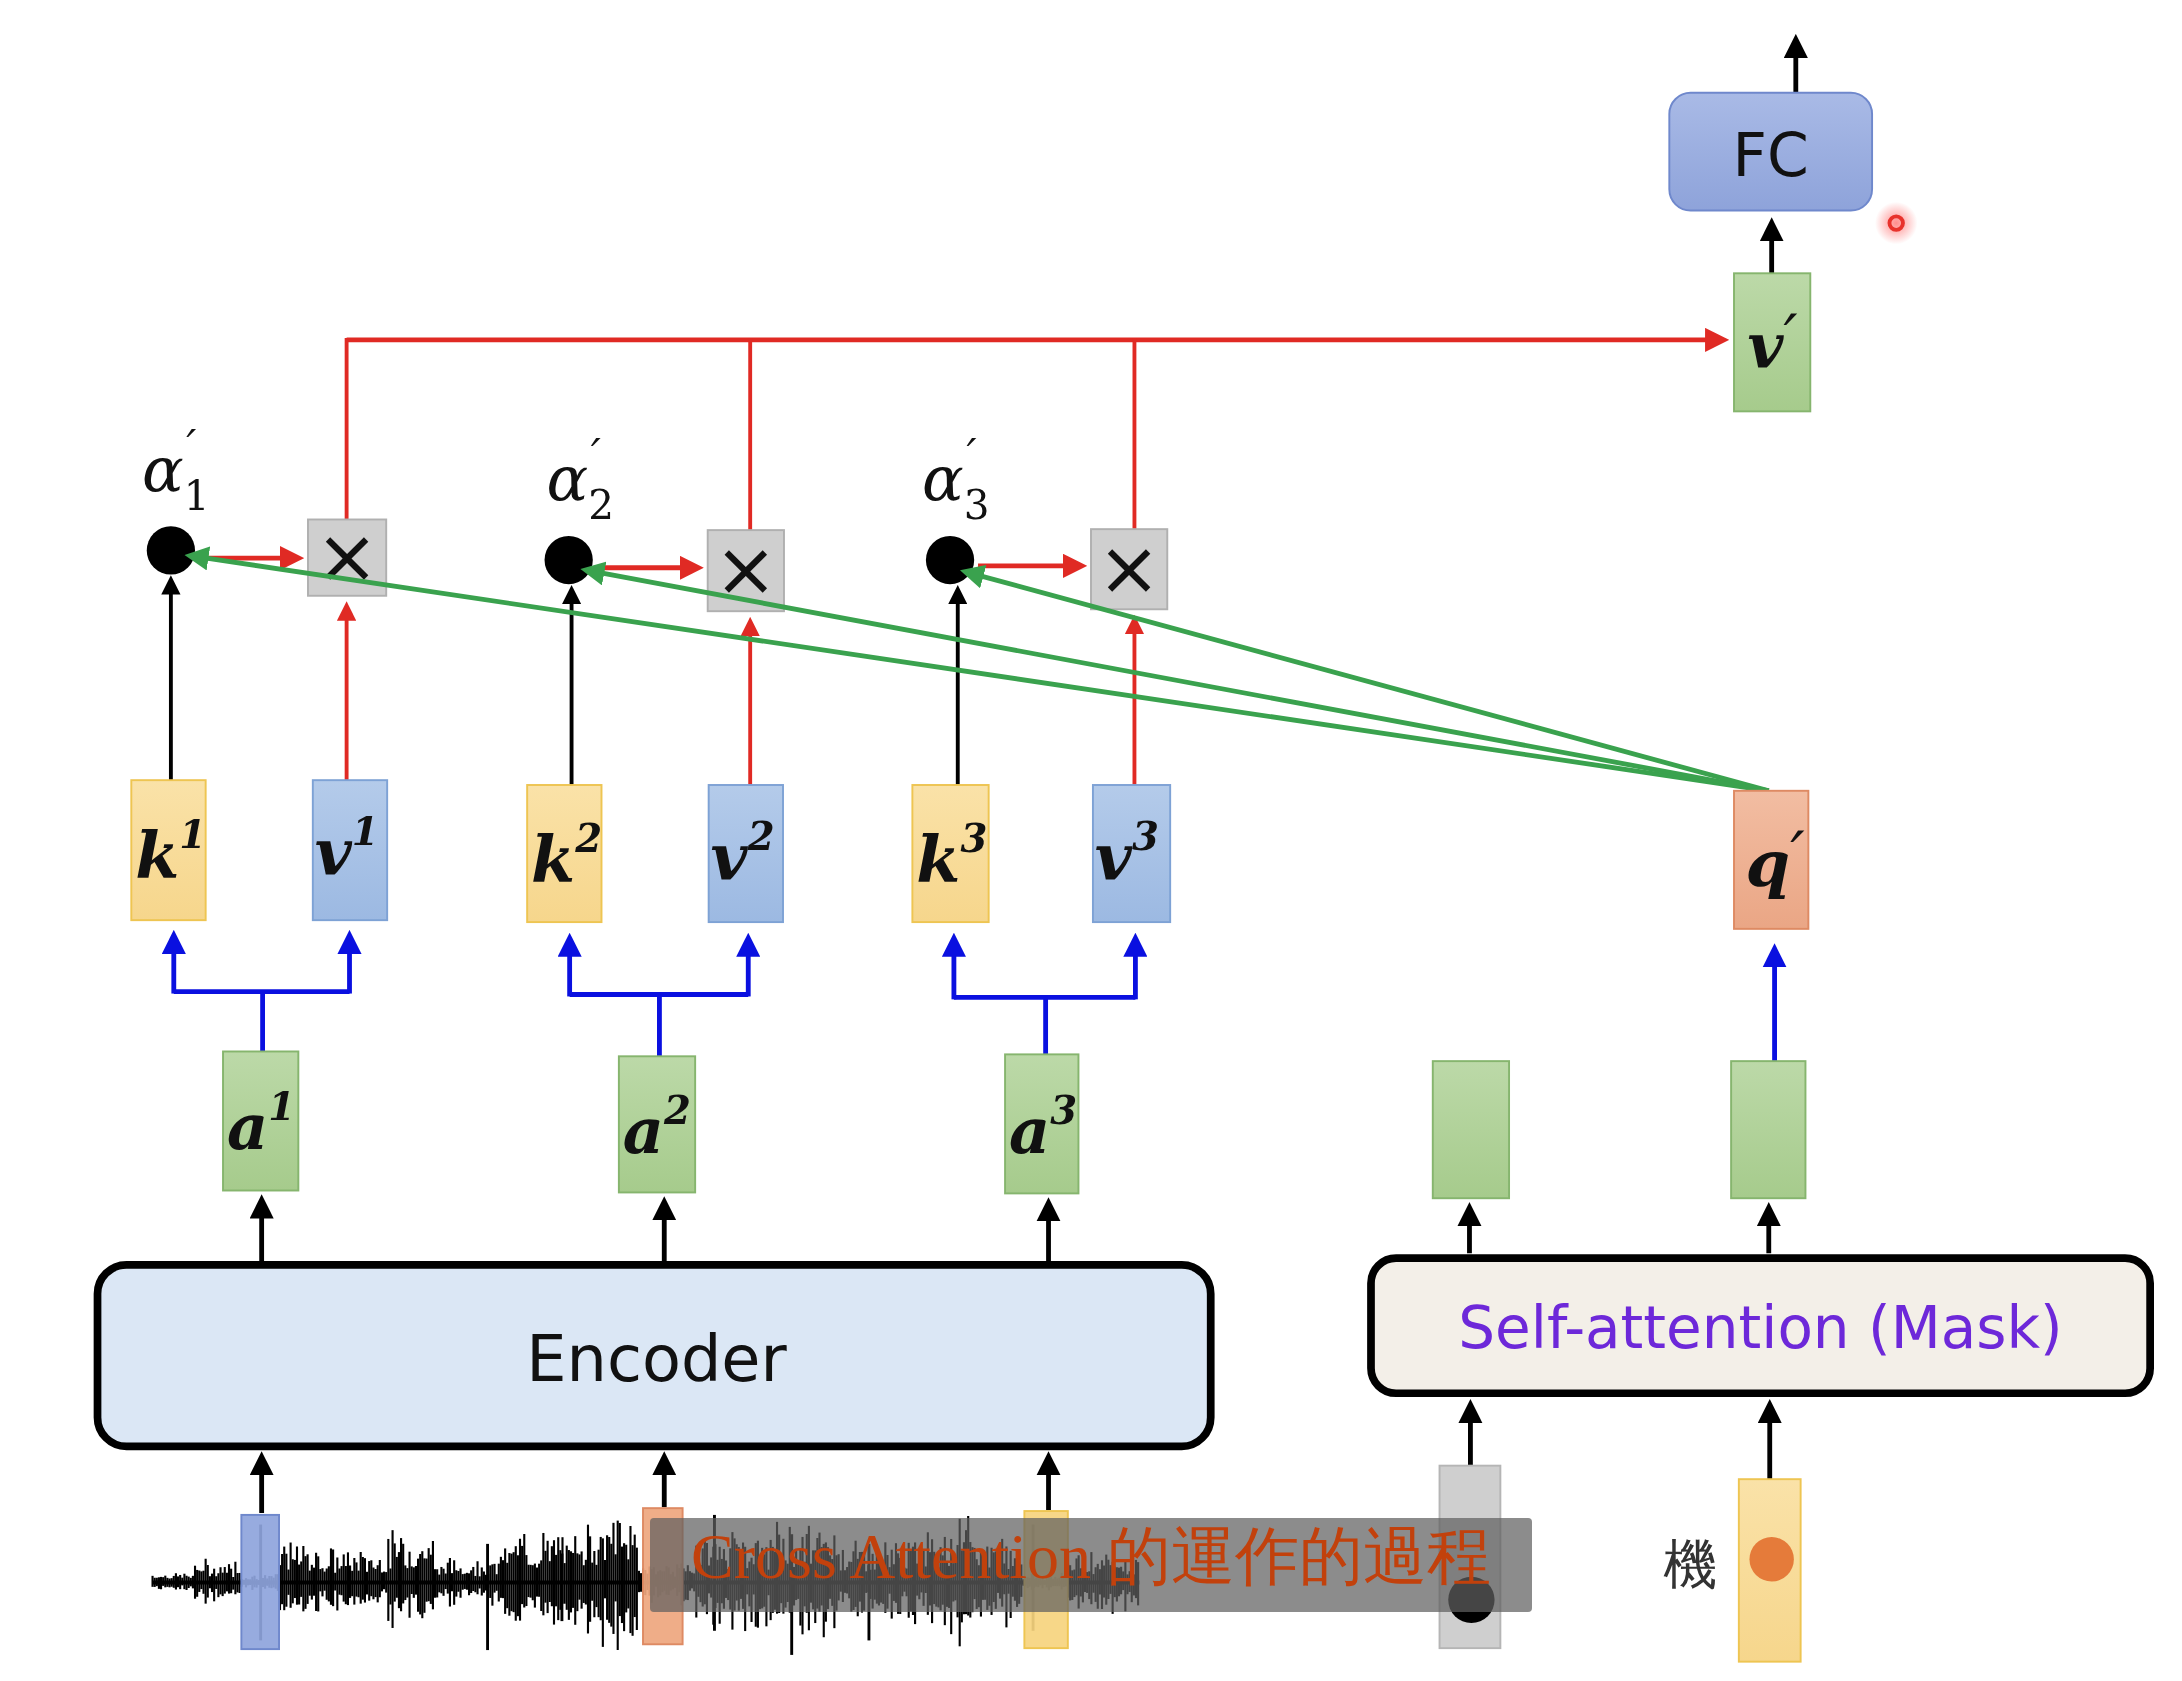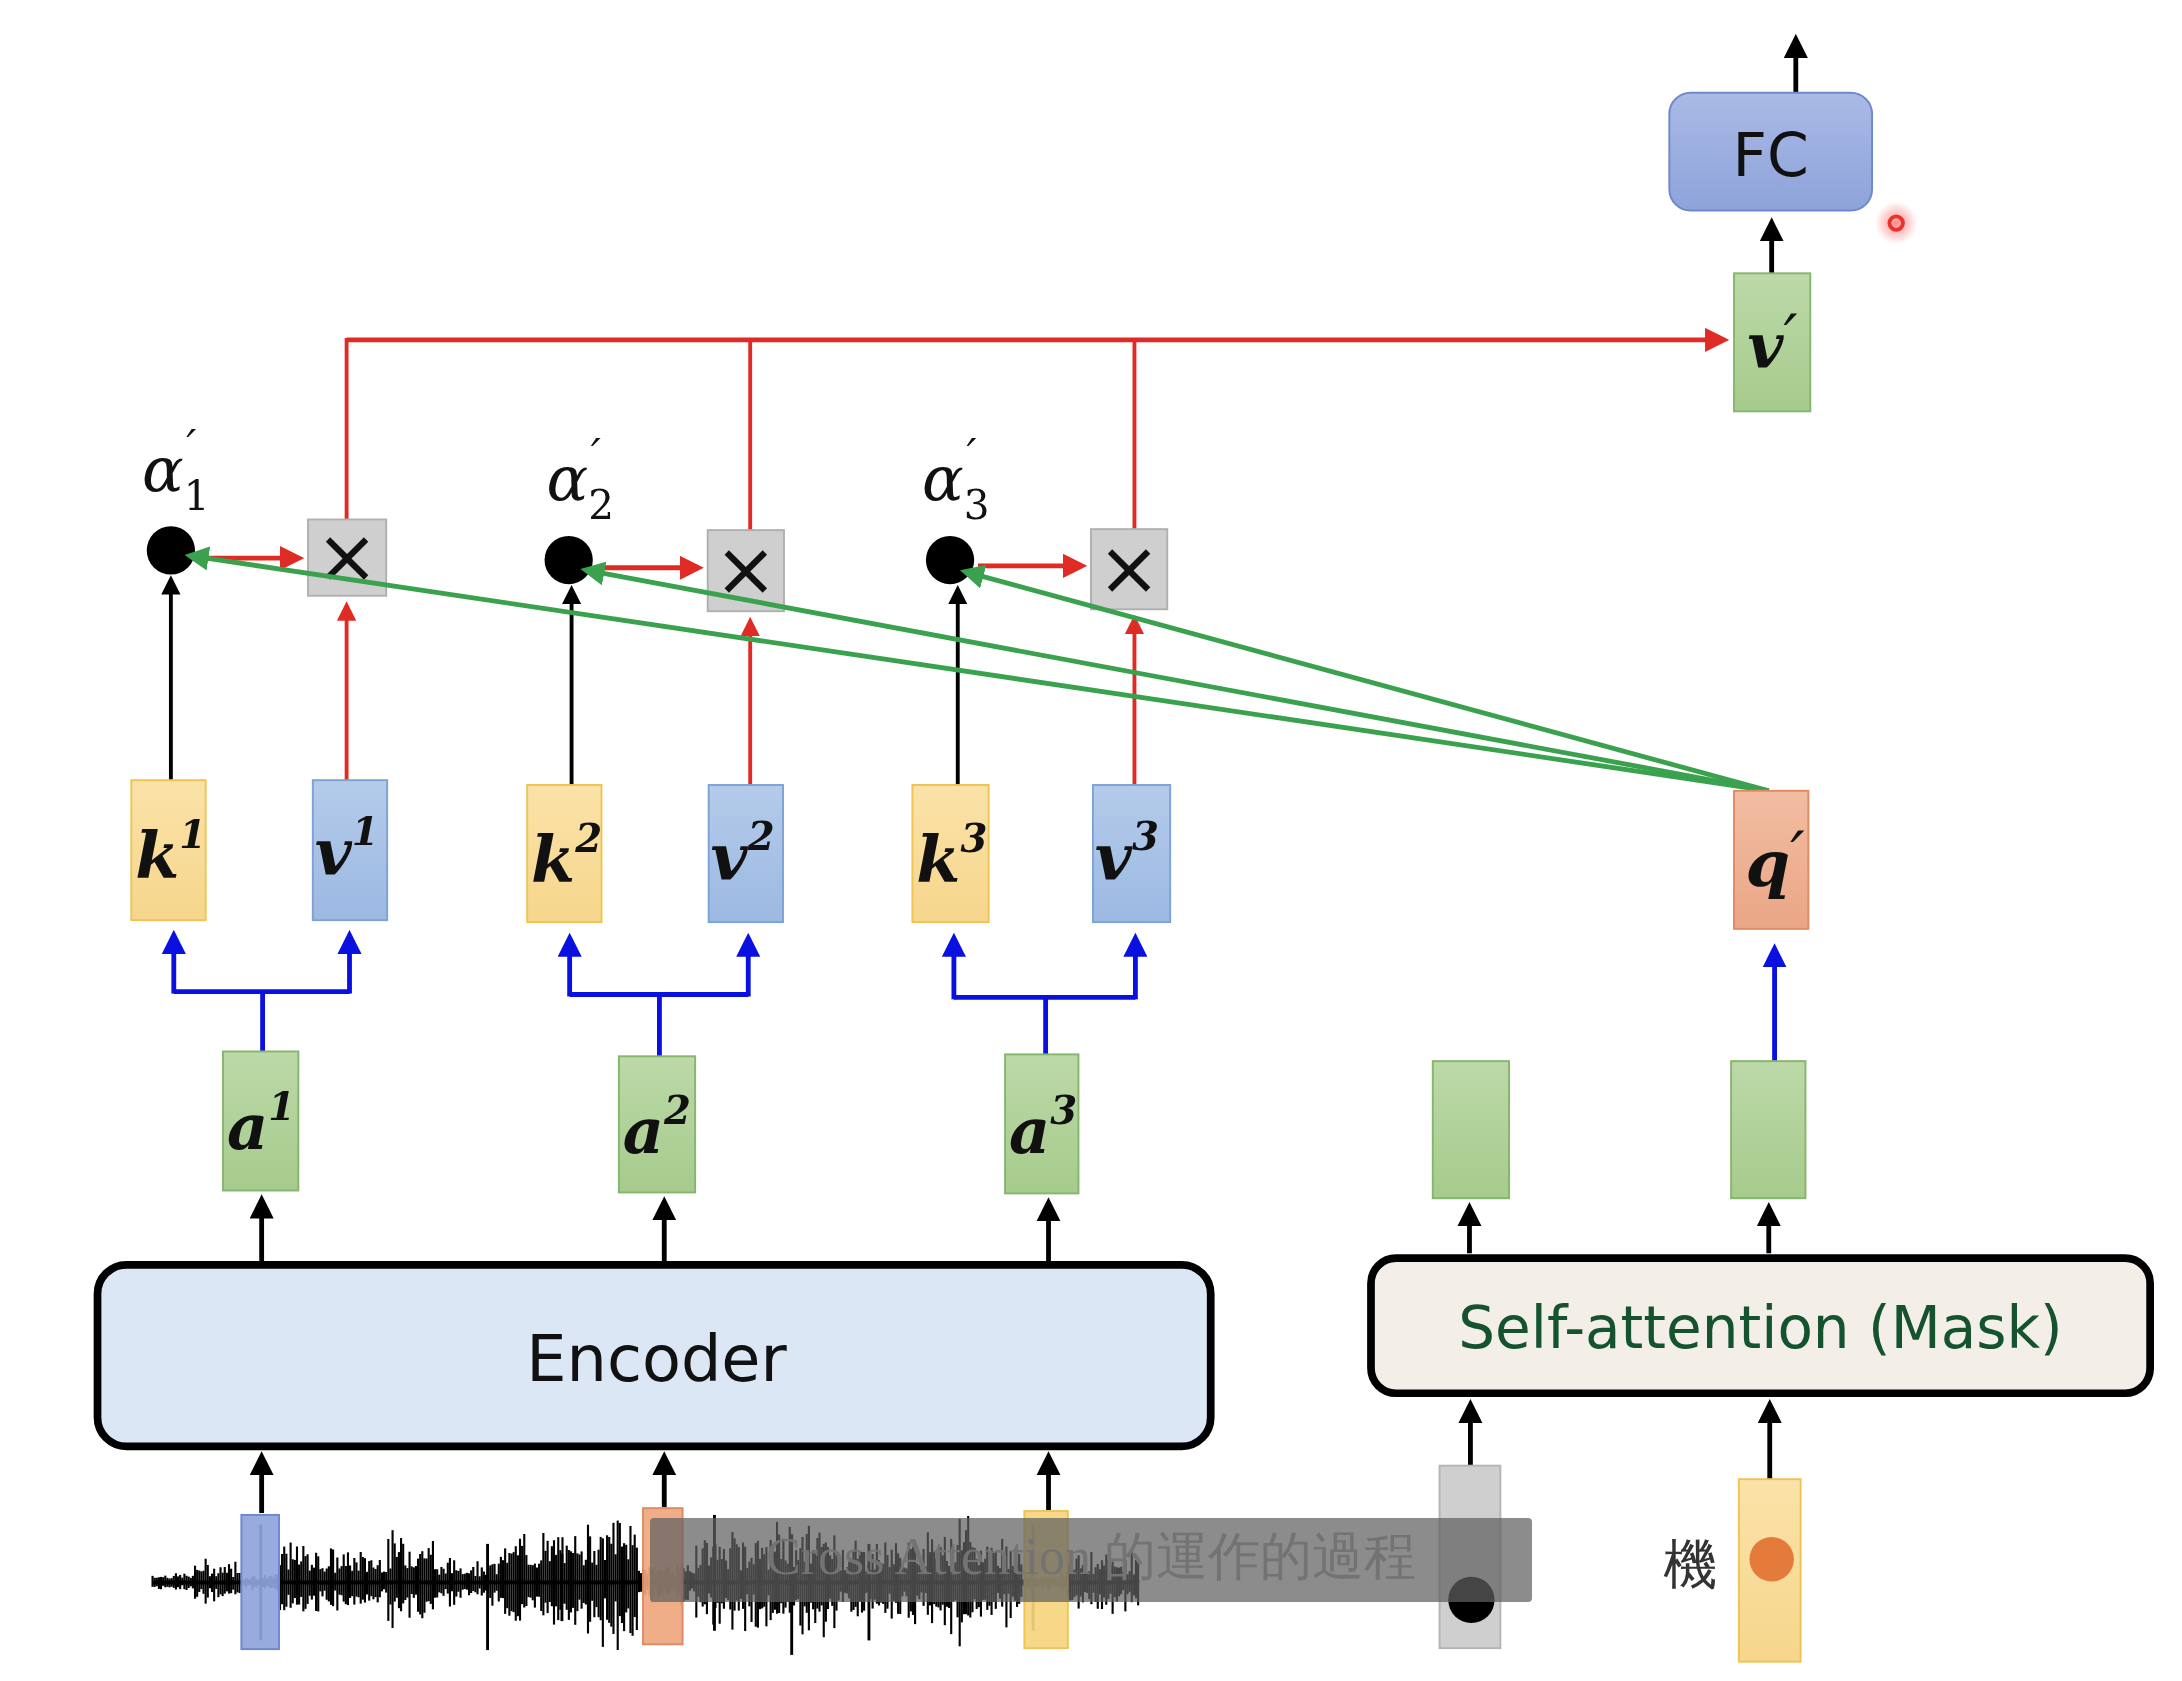--- a/index.html
+++ b/index.html
@@ -3,24 +3,24 @@
 <meta charset="utf-8">
 <style>
   html, body { margin: 0; padding: 0; background: #ffffff; }
   body { width: 2182px; height: 1682px; position: relative; overflow: hidden; }
   #canvas { position: absolute; left: 0; top: 0; width: 2182px; height: 1682px; }
   .math { font-family: "DejaVu Serif", "Liberation Serif", serif; font-style: italic; font-weight: bold; fill: #111; }
   .alpha { font-family: "DejaVu Serif", "Liberation Serif", serif; font-style: italic; fill: #111; }
   .sans { font-family: "DejaVu Sans", "Liberation Sans", sans-serif; fill: #111; }
   .cjk { font-family: "DejaVu Sans", "Liberation Sans", sans-serif; fill: #333; }
   #subtitle {
-    position: absolute; left: 650px; top: 1518px; width: 882px; height: 84px;
+    position: absolute; left: 650px; top: 1518px; width: 882px; height: 94px;
     background: rgba(95, 95, 95, 0.72); border-radius: 3.9px;
-    color: #737373; font-family: "Liberation Serif", "DejaVu Serif", serif;
-    font-size: 52px; line-height: 78px; text-align: center; white-space: nowrap;
+    color: #c2410c; font-family: "Liberation Serif", "DejaVu Serif", serif;
+    font-size: 64px; line-height: 78px; text-align: center; white-space: nowrap;
   }
 </style>
 </head>
 <body>
 
 <svg id="canvas" viewBox="0 0 2260 1742" xmlns="http://www.w3.org/2000/svg">
   <defs>
     <marker id="ah-black" markerWidth="5" markerHeight="5" refX="3.2" refY="2.5" orient="auto" markerUnits="strokeWidth">
       <path d="M0,0 L5,2.5 L0,5 z" fill="#000"></path>
     </marker>
@@ -703,16 +703,16 @@
     <circle cx="1524" cy="1657" r="24" fill="#000"></circle>
   </g>
 
   <text class="cjk" x="1751" y="1640" font-size="56" text-anchor="middle">機</text>
   <g>
     <rect x="1801" y="1532" width="64" height="189" fill="url(#g-yellow)" stroke="#eec552" stroke-width="2"></rect>
     <circle cx="1835" cy="1615" r="23" fill="#e57b3a"></circle>
   </g>
 </svg>
 
-<div style="position:absolute;left:1371px;top:1258px;width:779px;height:139px;display:flex;align-items:center;justify-content:center;font-family:'DejaVu Sans','Liberation Sans',sans-serif;font-size:58px;color:#14532d;white-space:nowrap;">Self-attention (Mask)</div>
+<div style="position:absolute;left:1371px;top:1258px;width:779px;height:139px;display:flex;align-items:center;justify-content:center;font-family:'DejaVu Sans','Liberation Sans',sans-serif;font-size:58px;color:#6d28d9;white-space:nowrap;">Self-attention (Mask)</div>
 
 <div id="subtitle">Cross Attention 的運作的過程</div>
 
 
 </body></html>

